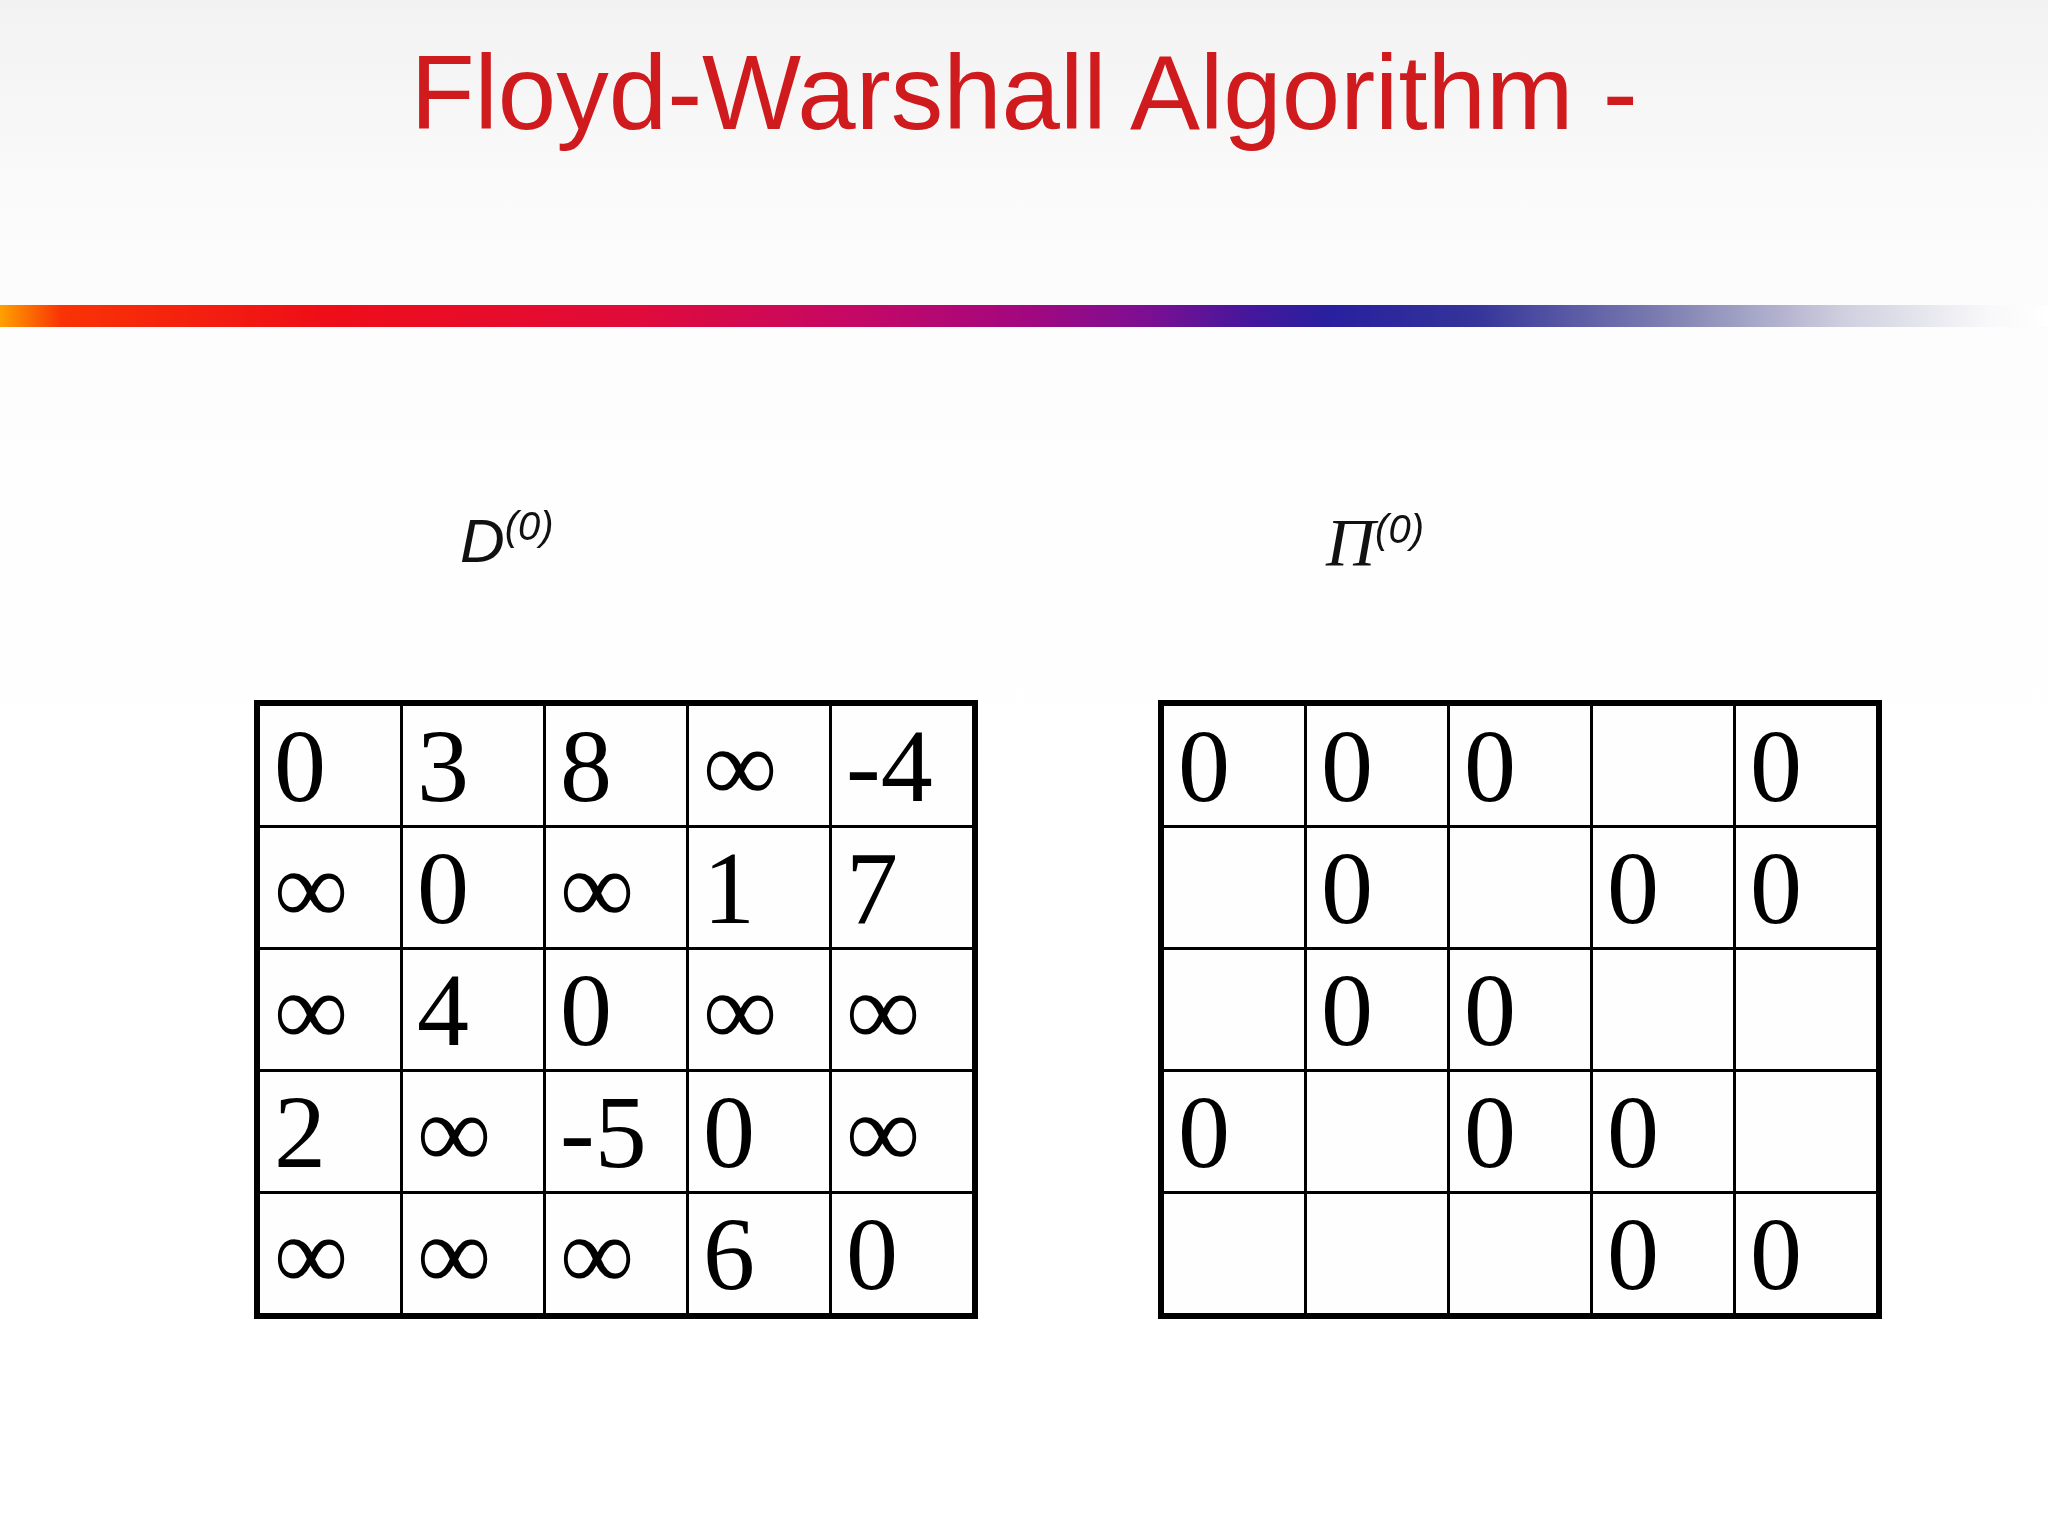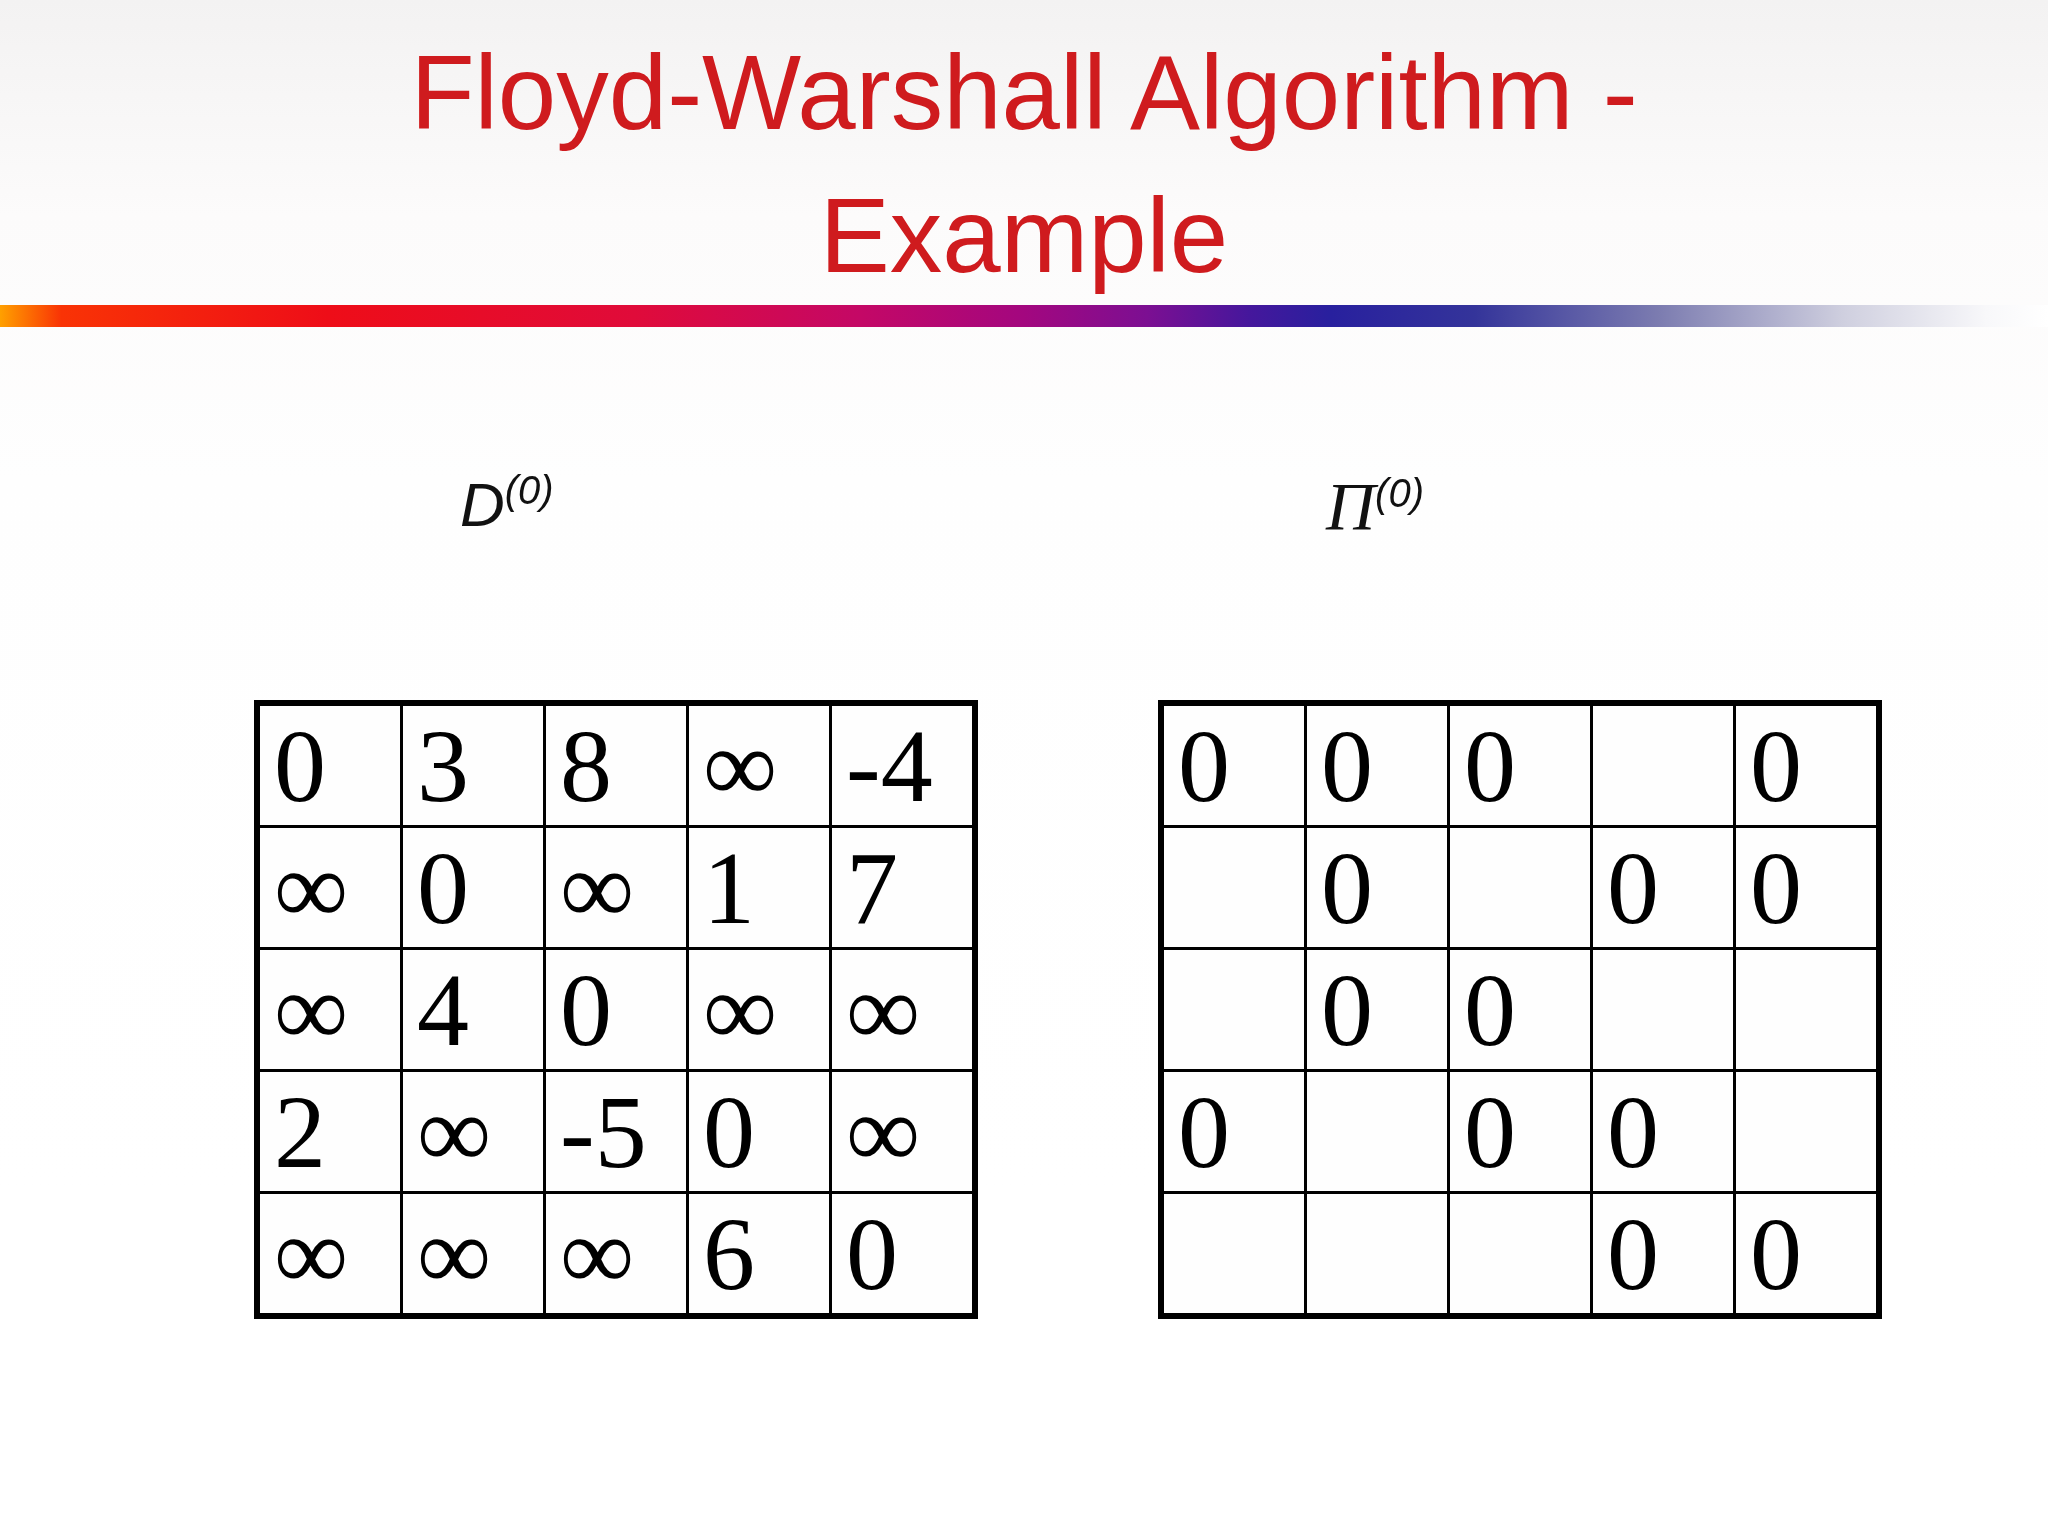--- a/index.html
+++ b/index.html
@@ -53,20 +53,21 @@
       #f8f8fa 97%,
       #ffffff 100%);
   }
   .matrix-label {
     position: absolute;
     color: #111111;
     font-style: italic;
     font-size: 62px;
     line-height: 1;
     white-space: nowrap;
+    margin-top: 36px;
   }
   .matrix-label .base-sans {
     font-family: "Liberation Sans", sans-serif;
   }
   .matrix-label .base-serif {
     font-family: "Liberation Serif", serif;
     font-size: 68px;
   }
   .matrix-label .sup {
     font-size: 40px;
@@ -102,21 +103,20 @@
     white-space: nowrap;
   }
 </style>
 </head>
 <body>
 
 <div class="slide">
 
   <h1 class="title">
     <span>Floyd-Warshall Algorithm -</span><br>
-    <span>Example</span>
   </h1>
 
   <div class="divider"></div>
 
   <div class="matrix-label" id="label-d">
     <span class="base-sans">D</span><span class="sup">(0)</span>
   </div>
 
   <div class="matrix-label" id="label-pi">
     <span class="base-serif">Π</span><span class="sup">(0)</span>

